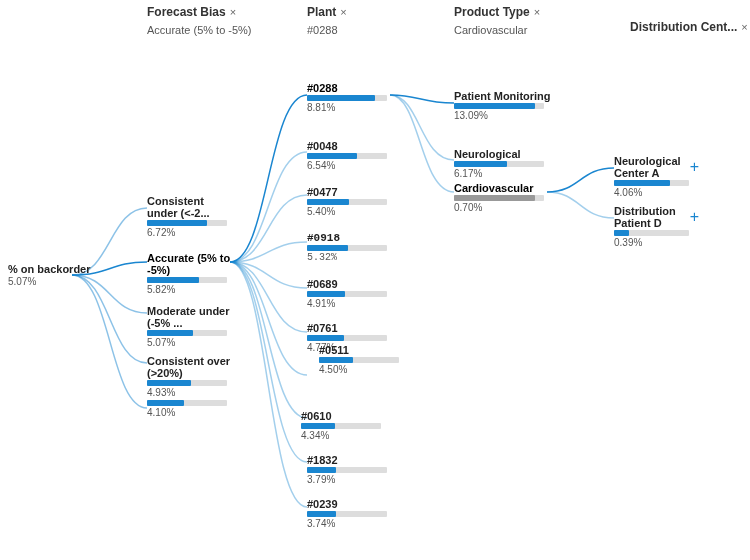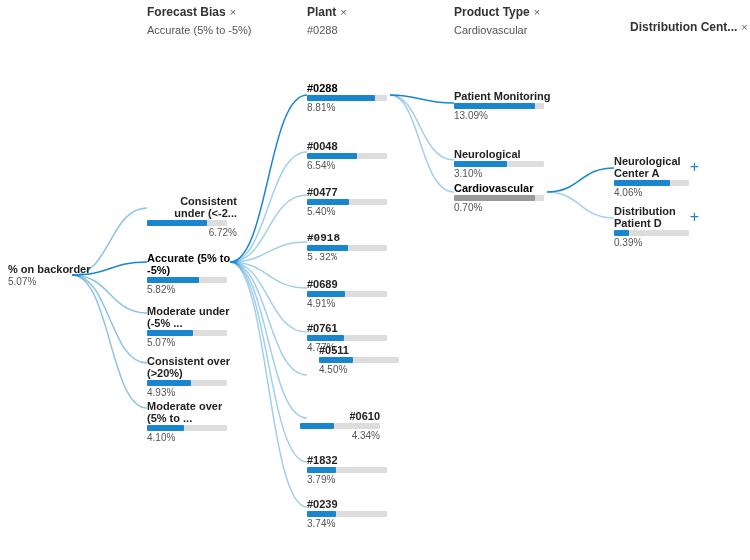--- a/index.html
+++ b/index.html
@@ -149,21 +149,21 @@
     <span class="col-header-label">Distribution Cent...</span>
     <span class="col-header-close">×</span>
   </div>
 
   <div class="root-node" style="left:8px; top:263px;">
     <div class="node-label">% on backorder</div>
     <div class="node-value">5.07%</div>
   </div>
 
   <div id="forecast-bias-nodes">
-      <div class="node-item" style="position: absolute; left: 147px; top: 195px; width: 90px; text-align: right;">
+      <div class="node-item" style="position: absolute; left: 147px; top: 195px; width: 90px;">
         <div class="node-label">Consistent under (&lt;-2...</div>
         <div class="bar-container" style="width: 80px;">
           <div class="bar-fill" style="width: 60px;"></div>
         </div>
         <div class="node-value">6.72%</div>
       </div>
       <div class="node-item" style="position: absolute; left: 147px; top: 252px; width: 90px;">
         <div class="node-label" style="font-weight: 700; color: rgb(0, 0, 0);">Accurate (5% to -5%)</div>
         <div class="bar-container" style="width: 80px;">
           <div class="bar-fill" style="width: 52px;"></div>
@@ -178,21 +178,20 @@
         <div class="node-value">5.07%</div>
       </div>
       <div class="node-item" style="position: absolute; left: 147px; top: 355px; width: 90px;">
         <div class="node-label">Consistent over (&gt;20%)</div>
         <div class="bar-container" style="width: 80px;">
           <div class="bar-fill" style="width: 44px;"></div>
         </div>
         <div class="node-value">4.93%</div>
       </div>
       <div class="node-item" style="position: absolute; left: 147px; top: 400px; width: 90px;">
-        <div class="node-label">Moderate over (5% to ...</div>
         <div class="bar-container" style="width: 80px;">
           <div class="bar-fill" style="width: 37px;"></div>
         </div>
         <div class="node-value">4.10%</div>
       </div>
     </div>
 
   <div id="plant-nodes">
       <div class="node-item" style="position: absolute; left: 307px; top: 82px; width: 90px;">
         <div class="node-label" style="font-weight: 700; color: rgb(0, 0, 0);">#0288</div>
@@ -236,21 +235,21 @@
         </div>
         <div class="node-value">4.77%</div>
       </div>
       <div class="node-item" style="position: absolute; left: 307px; top: 344px; width: 90px; margin-left: 12px;">
         <div class="node-label">#0511</div>
         <div class="bar-container" style="width: 80px;">
           <div class="bar-fill" style="width: 34px;"></div>
         </div>
         <div class="node-value">4.50%</div>
       </div>
-      <div class="node-item" style="position: absolute; left: 290px; top: 410px; width: 90px; align-items: flex-end;">
+      <div class="node-item" style="position: absolute; left: 301px; top: 410px; width: 90px;">
         <div class="node-label">#0610</div>
         <div class="bar-container" style="width: 80px;">
           <div class="bar-fill" style="width: 34px;"></div>
         </div>
         <div class="node-value">4.34%</div>
       </div>
       <div class="node-item" style="position: absolute; left: 307px; top: 454px; width: 90px;">
         <div class="node-label">#1832</div>
         <div class="bar-container" style="width: 80px;">
           <div class="bar-fill" style="width: 29px;"></div>
@@ -272,21 +271,21 @@
         <div class="bar-container" style="width: 90px;">
           <div class="bar-fill" style="width: 81px;"></div>
         </div>
         <div class="node-value">13.09%</div>
       </div>
       <div class="node-item" style="position: absolute; left: 454px; top: 148px; width: 100px;">
         <div class="node-label">Neurological</div>
         <div class="bar-container" style="width: 90px;">
           <div class="bar-fill" style="width: 53px;"></div>
         </div>
-        <div class="node-value">3.10%</div>
+        <div class="node-value">6.17%</div>
       </div>
       <div class="node-item" style="position: absolute; left: 454px; top: 182px; width: 100px;">
         <div class="node-label" style="font-weight: 700; color: rgb(0, 0, 0);">Cardiovascular</div>
         <div class="bar-container" style="width: 90px;">
           <div class="bar-fill gray" style="width: 81px;"></div>
         </div>
         <div class="node-value">0.70%</div>
       </div>
     </div>
 

